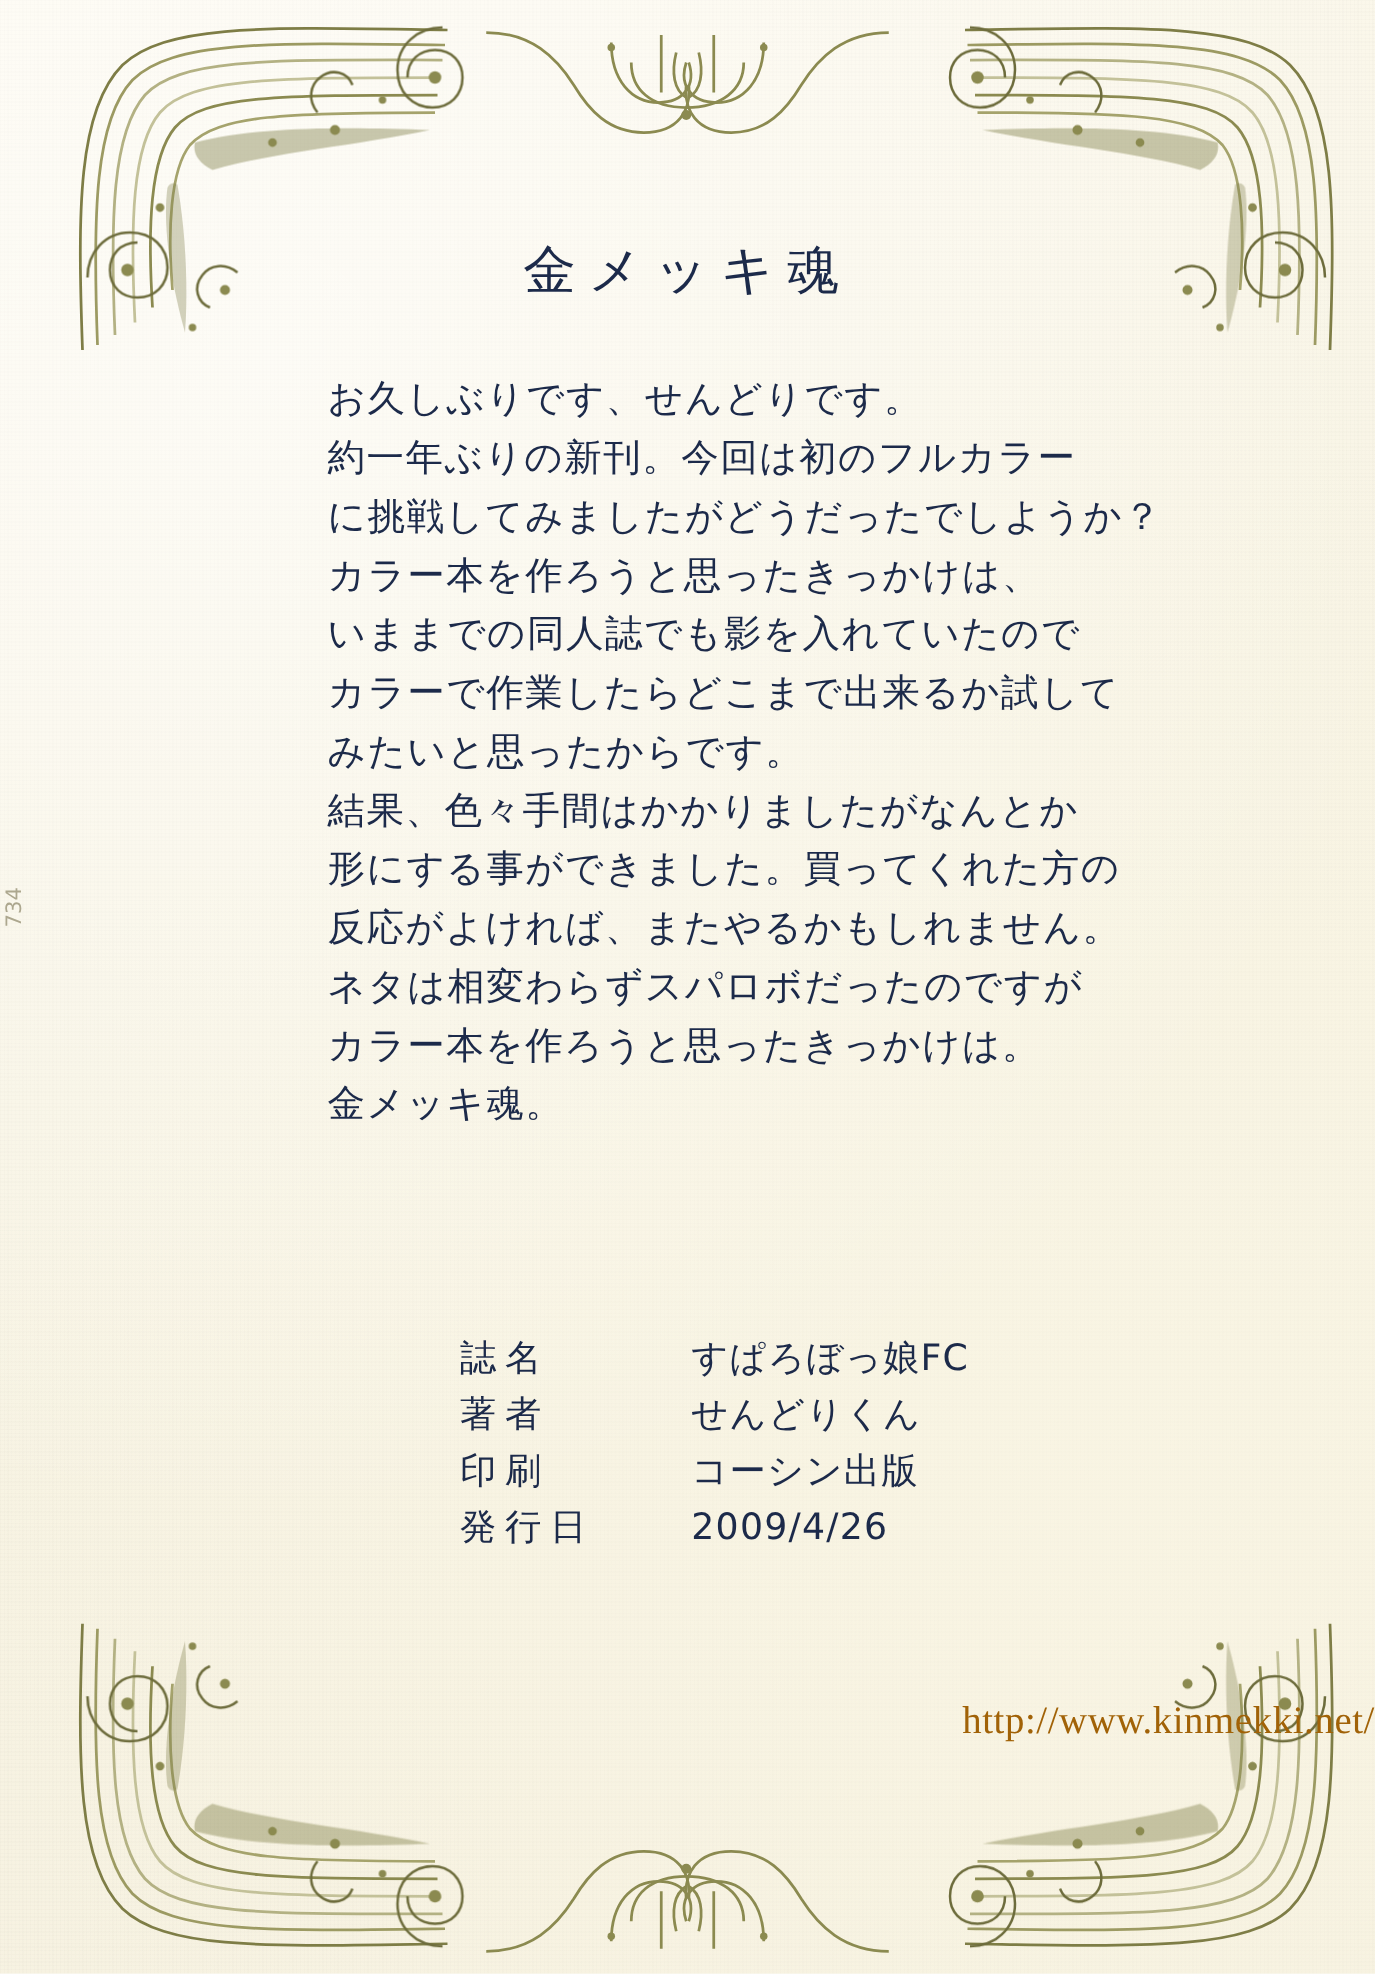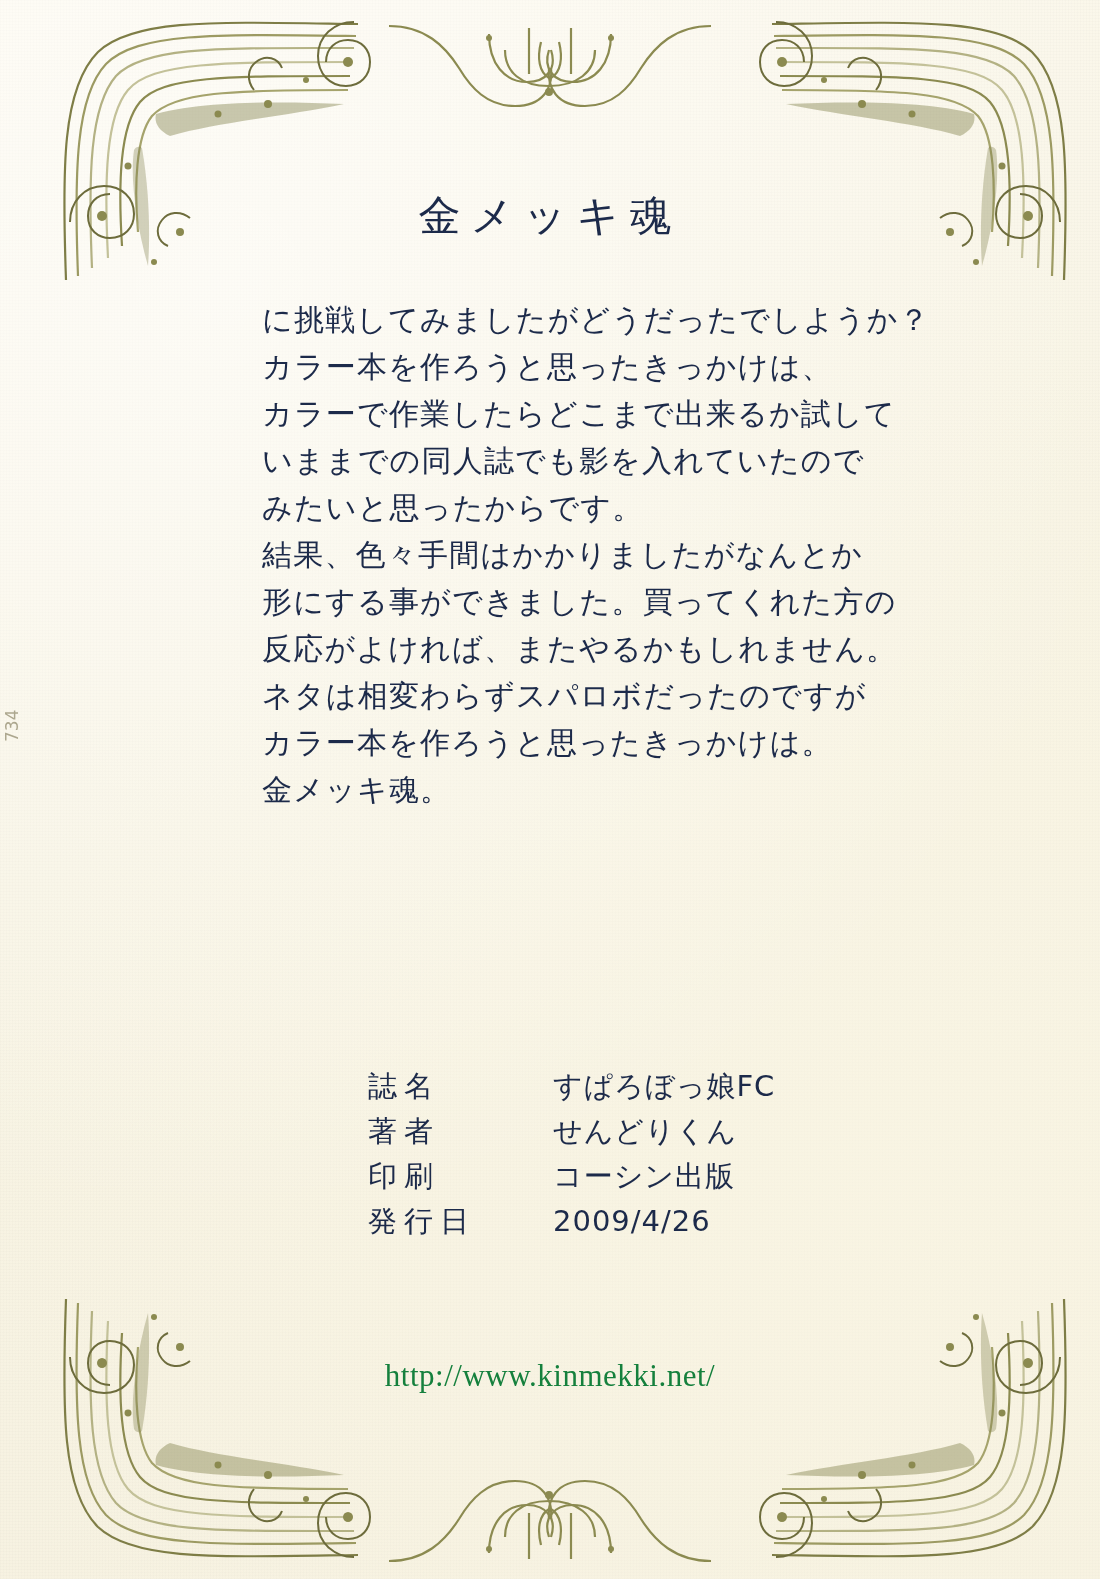--- a/index.html
+++ b/index.html
@@ -101,24 +101,24 @@
   #colophon td.value {
     letter-spacing: 1px;
     margin-left: 20px;
   }
 
   #site-url {
     position: absolute;
     top: 1358px;
     left: 0;
     width: 1100px;
-    text-align: center;
+    text-align: right;
     font-family: "Liberation Serif", serif;
     font-size: 31px;
-    color: #15803d;
+    color: #a16207;
     letter-spacing: 0.5px;
   }
 
   #edge-marks {
     position: absolute;
     left: 2px;
     top: 742px;
     width: 24px;
     height: 70px;
     color: #9a9478;
@@ -295,24 +295,26 @@
     <g fill="#8b8a50">
       <circle cx="164" cy="72" r="4"></circle>
       <circle cx="104" cy="18" r="3"></circle>
       <circle cx="226" cy="18" r="3"></circle>
     </g>
   </svg>
 
   <div id="doc-title">金メッキ魂</div>
 
   <div id="afterword-body">
+    <div class="line">お久しぶりです、せんどりです。</div>
+    <div class="line">約一年ぶりの新刊。今回は初のフルカラー</div>
     <div class="line">に挑戦してみましたがどうだったでしようか？</div>
     <div class="line">カラー本を作ろうと思ったきっかけは、</div>
+    <div class="line">いままでの同人誌でも影を入れていたので</div>
     <div class="line">カラーで作業したらどこまで出来るか試して</div>
-    <div class="line">いままでの同人誌でも影を入れていたので</div>
     <div class="line">みたいと思ったからです。</div>
     <div class="line">結果、色々手間はかかりましたがなんとか</div>
     <div class="line">形にする事ができました。買ってくれた方の</div>
     <div class="line">反応がよければ、またやるかもしれません。</div>
     <div class="line">ネタは相変わらずスパロボだったのですが</div>
     <div class="line">カラー本を作ろうと思ったきっかけは。</div>
     <div class="line">金メッキ魂。</div>
   </div>
 
   <div id="colophon">

